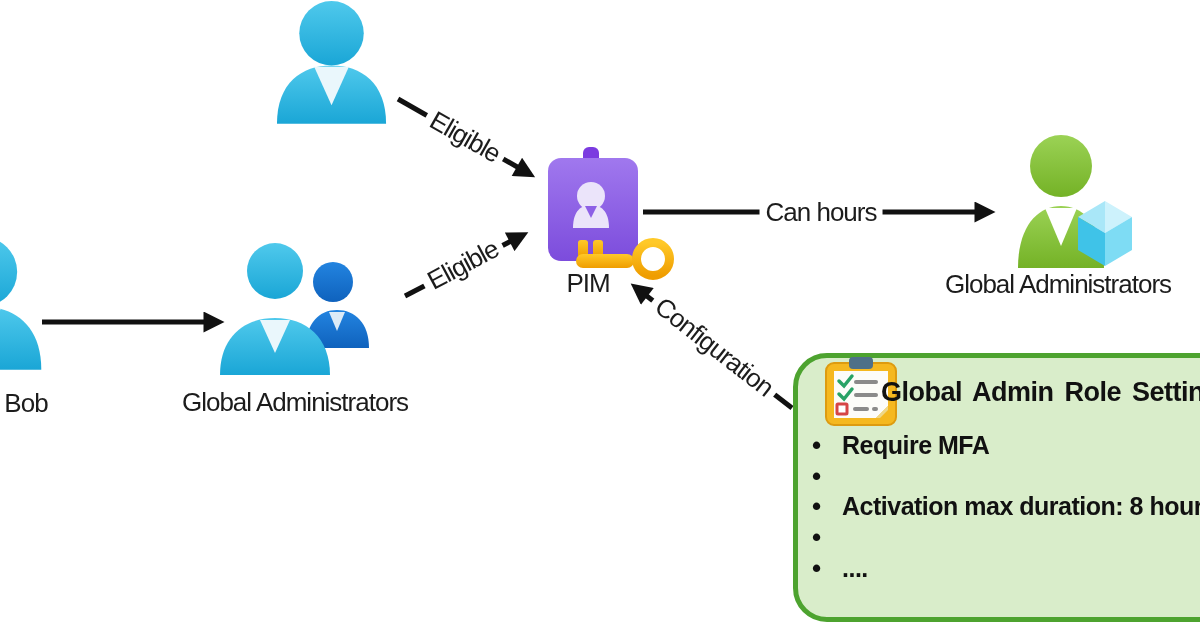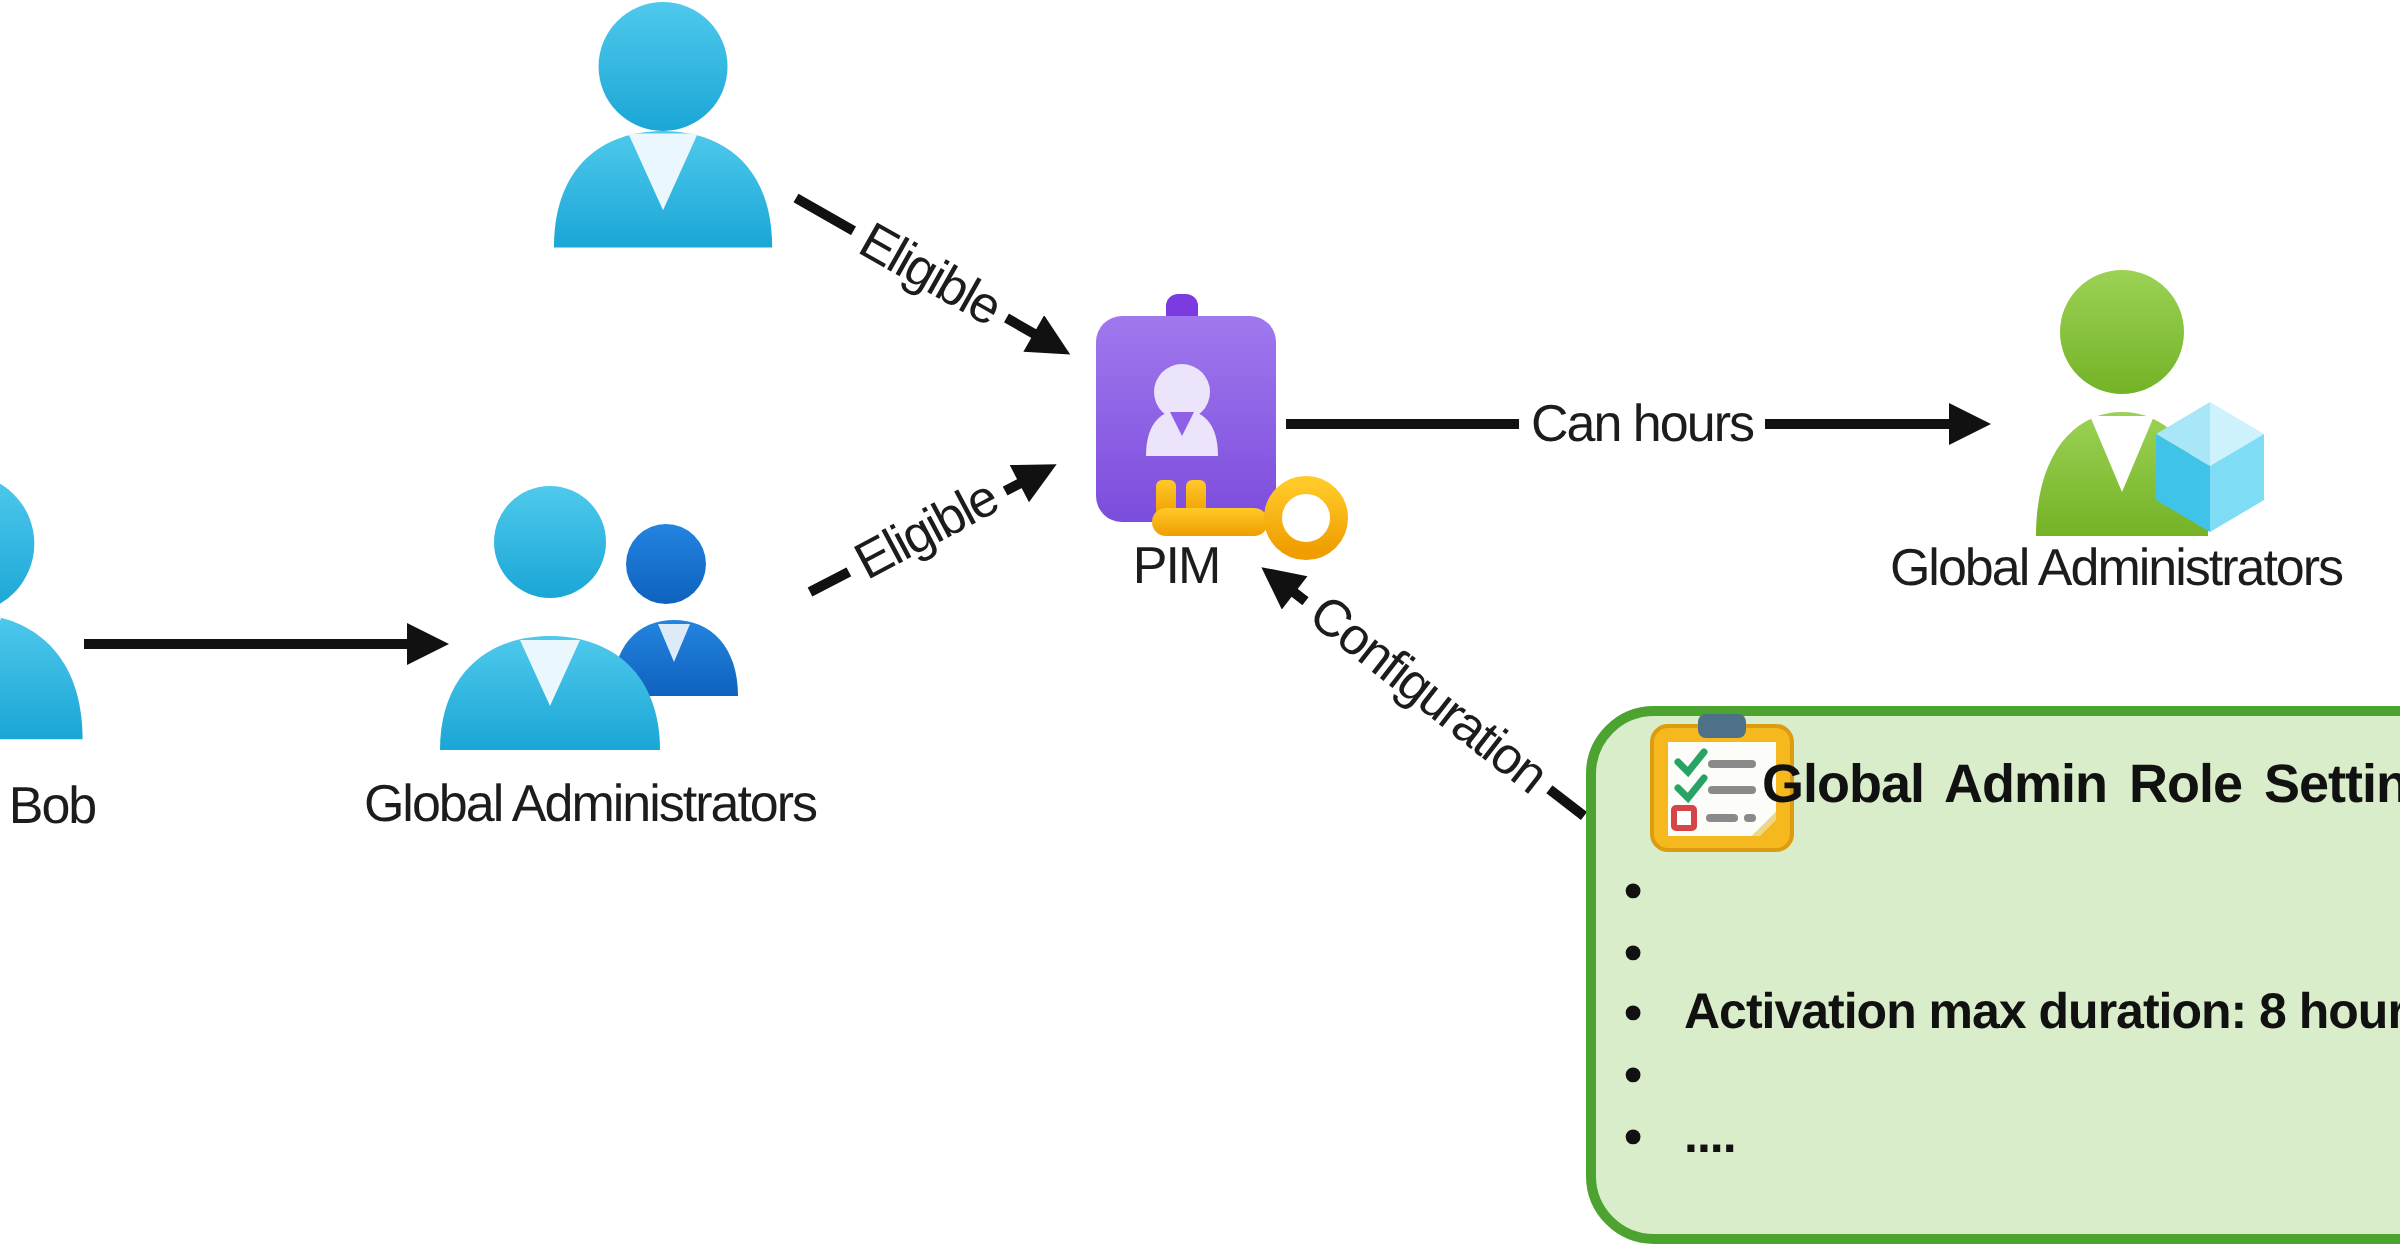--- a/index.html
+++ b/index.html
@@ -170,20 +170,21 @@
       <path d="M19,38 l5,5 l8,-10" stroke="#28a265" stroke-width="3.5" fill="none" stroke-linecap="round"></path>
       <path d="M36,39 h20" stroke="#8a8a8a" stroke-width="4" stroke-linecap="round"></path>
       <rect x="17" y="48" width="10" height="10" rx="1" fill="#ffffff" stroke="#d64545" stroke-width="3"></rect>
       <path d="M35,53 h12" stroke="#8a8a8a" stroke-width="4" stroke-linecap="round"></path>
       <path d="M54,53 h2" stroke="#8a8a8a" stroke-width="4" stroke-linecap="round"></path>
     </svg>
     <div class="settings-title">Global Admin Role Settings</div>
     <ul class="settings-list">
       <li>
           <span class="bullet"></span>
+          <span>Require MFA</span>
         </li>
       <li>
           <span class="bullet"></span>
         </li>
       <li>
           <span class="bullet"></span>
           <span>Activation max duration: 8 hours</span>
         </li>
       <li>
           <span class="bullet"></span>

